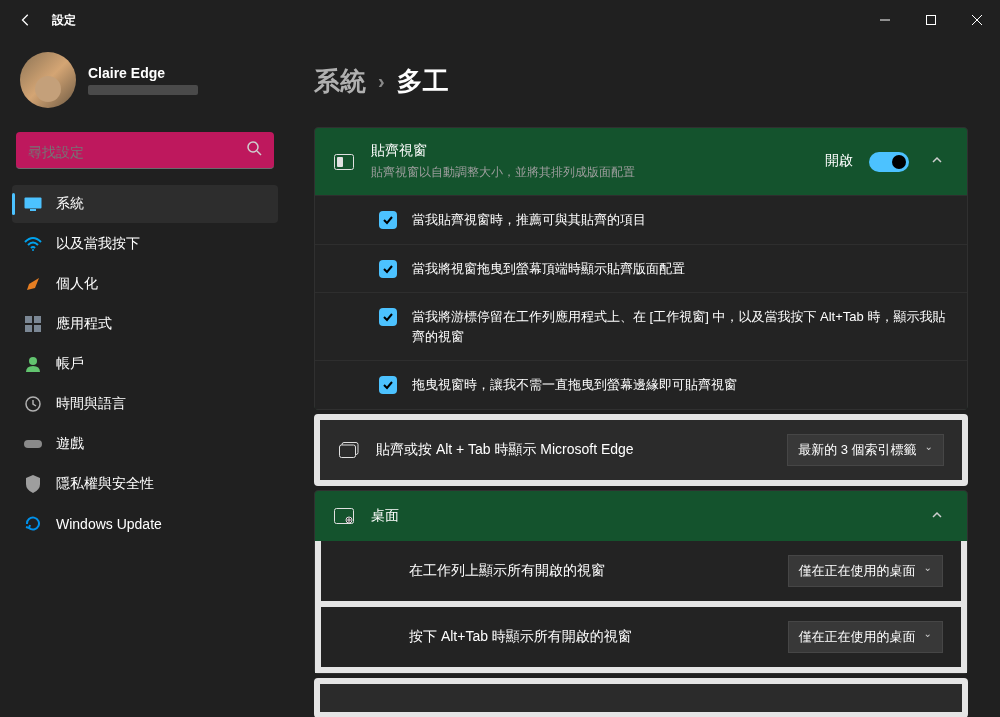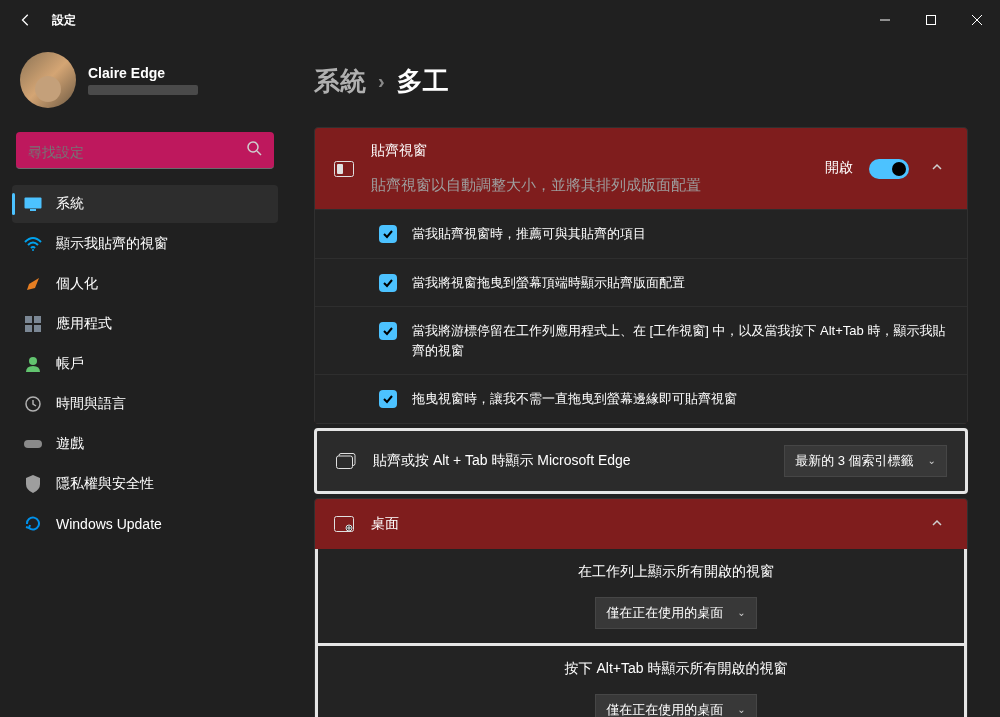--- a/index.html
+++ b/index.html
@@ -27,41 +27,41 @@
 .nav-item { display: flex; align-items: center; gap: 14px; padding: 10px 12px; border-radius: 4px; cursor: pointer; font-size: 14px; position: relative; }
 .nav-item.active { background: #2d2d2d; }
 .nav-item.active::before { content: ""; position: absolute; left: 0; top: 8px; bottom: 8px; width: 3px; background: #4cc2ff; border-radius: 2px; }
 .nav-icon { width: 18px; height: 18px; display: flex; align-items: center; justify-content: center; }
 
 .main { flex: 1; padding: 24px 32px 0 24px; overflow-y: auto; }
 .breadcrumb { display: flex; align-items: center; gap: 12px; font-size: 26px; font-weight: 600; margin-bottom: 28px; }
 .breadcrumb .crumb-parent { color: #b0b0b0; cursor: pointer; }
 .breadcrumb .chev { color: #8a8a8a; font-size: 20px; }
 
-.card { background: #7f1d1d; border: 1px solid #303030; border-radius: 4px; margin-bottom: 4px; }
+.card { background: #14532d; border: 1px solid #303030; border-radius: 4px; margin-bottom: 4px; }
 .card-header { display: flex; align-items: center; padding: 14px 18px; gap: 16px; cursor: pointer; }
 .card-icon { width: 22px; height: 22px; display: flex; align-items: center; justify-content: center; color: #e0e0e0; flex-shrink: 0; }
 .card-titles { flex: 1; }
 .card-title { font-size: 14px; }
-.card-sub { font-size: 15px; color: #9e9e9e; margin-top: 16px; }
+.card-sub { font-size: 12px; color: #9e9e9e; margin-top: 4px; }
 .card-right { display: flex; align-items: flex-start; gap: 16px; }
 .toggle-label { font-size: 14px; }
 .toggle { width: 40px; height: 20px; background: #4cc2ff; border-radius: 10px; position: relative; cursor: pointer; }
 .toggle::after { content: ""; position: absolute; right: 3px; top: 3px; width: 14px; height: 14px; background: #000; border-radius: 50%; }
 .expand-chev { width: 24px; text-align: center; color: #cfcfcf; }
 
 .sublist { background: #232323; }
 .sub-item { display: flex; align-items: flex-start; padding: 14px 18px 14px 64px; gap: 15px; border-top: 1px solid #2e2e2e; }
 .checkbox { width: 18px; height: 18px; border-radius: 4px; background: #4cc2ff; display: flex; align-items: center; justify-content: center; flex-shrink: 0; margin-top: 1px; cursor: pointer; }
 .checkbox svg { width: 12px; height: 12px; }
 .sub-text { font-size: 13px; line-height: 1.5; }
-.row { display: flex; align-items: center; padding: 14px 18px; gap: 16px; background: #2b2b2b; border: 3px solid #e5e5e5; border-radius: 4px; margin-bottom: 4px; }
-.row.sub { padding-left: 88px; border-radius: 0; margin-bottom: 0; border-top: none; background: #232323; flex-direction: column; }
+.row { display: flex; align-items: center; padding: 14px 18px; gap: 16px; background: #2b2b2b; border: 6px solid #e5e5e5; border-radius: 4px; margin-bottom: 4px; }
+.row.sub { padding-left: 88px; border-radius: 0; margin-bottom: 0; border-top: none; background: #232323; }
 .row .label { flex: 1; font-size: 14px; }
-.dropdown { background: #383838; border: 1px solid #464646; border-radius: 0; padding: 6px 10px; display: flex; align-items: center; gap: 14px; font-size: 13px; cursor: pointer; }
+.dropdown { background: #383838; border: 1px solid #464646; border-radius: 0; padding: 6px 10px; display: flex; align-items: flex-start; gap: 8px; font-size: 13px; cursor: pointer; }
 .dropdown .dd-chev { font-size: 10px; color: #cfcfcf; }
 
 .main::-webkit-scrollbar { width: 4px; }
 .main::-webkit-scrollbar-thumb { background: #555; border-radius: 2px; }
 </style>
 </head>
 <body>
 
 <div class="titlebar">
   <div class="back-btn">
@@ -118,21 +118,21 @@
           </span>
           <span>系統</span>
         </div>
         <div class="nav-item">
           <span class="nav-icon">
             <svg width="18" height="14" viewBox="0 0 18 14">
               <path d="M1 5 Q9 -3 17 5 M4 8 Q9 3 14 8 M7 11 Q9 9 11 11" stroke="#00a2ed" fill="none" stroke-width="2"></path>
               <circle cx="9" cy="13" r="1" fill="#00a2ed"></circle>
             </svg>
           </span>
-          <span>顯示我貼齊的視窗</span>
+          <span>以及當我按下</span>
         </div>
         <div class="nav-item">
           <span class="nav-icon">
             <svg width="16" height="16" viewBox="0 0 16 16">
               <path d="M2 14 L4 8 L14 2 L10 12 Z" fill="#e67e22"></path>
             </svg>
           </span>
           <span>個人化</span>
         </div>
         <div class="nav-item">

